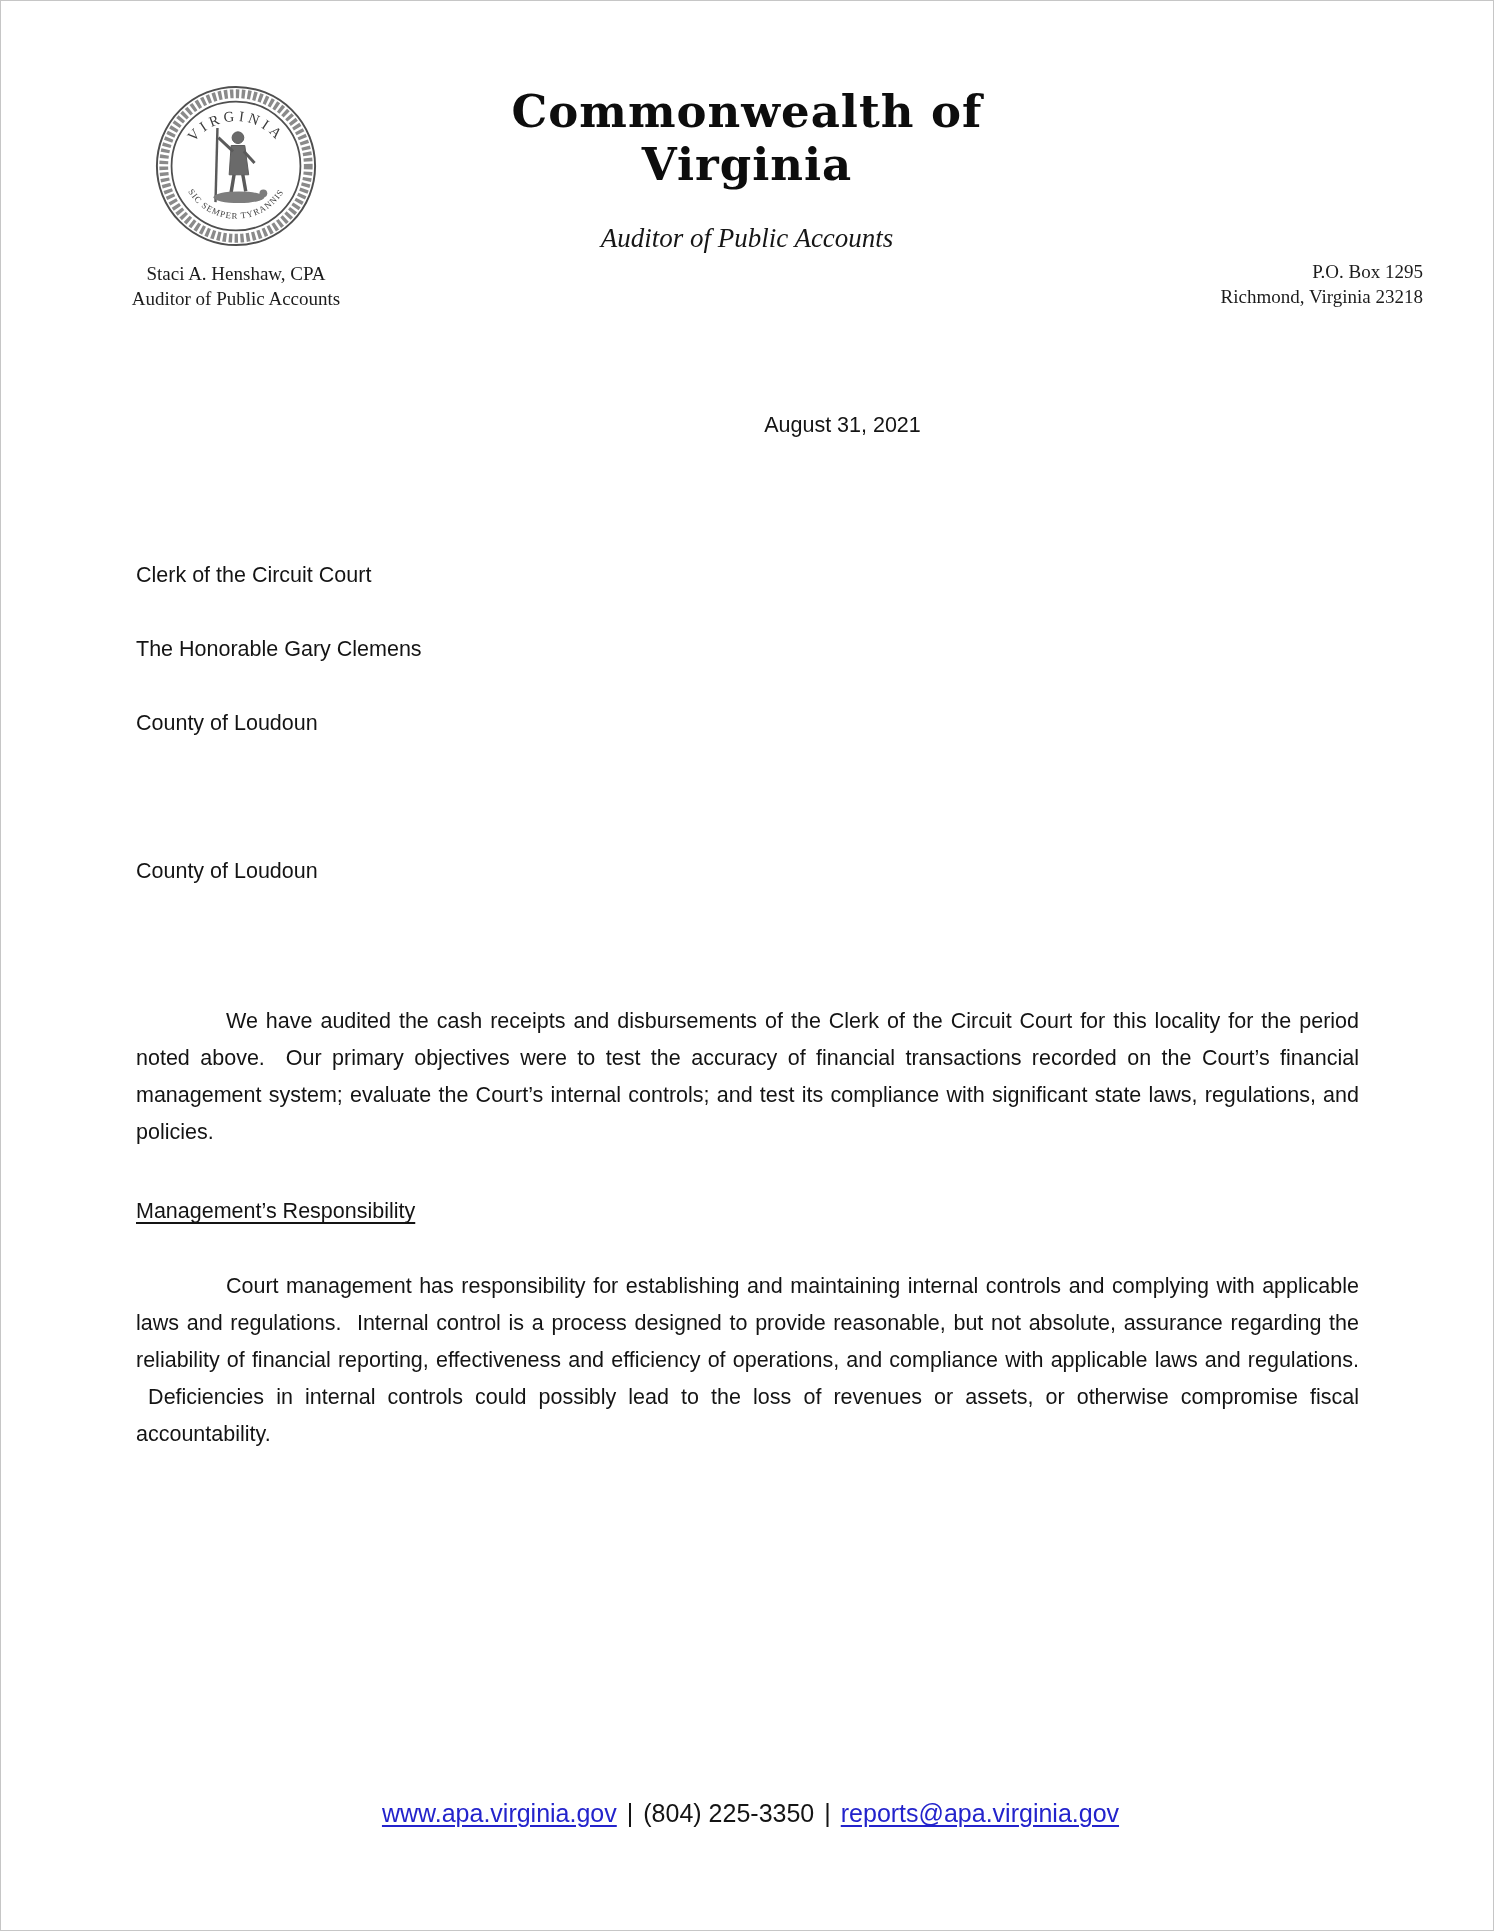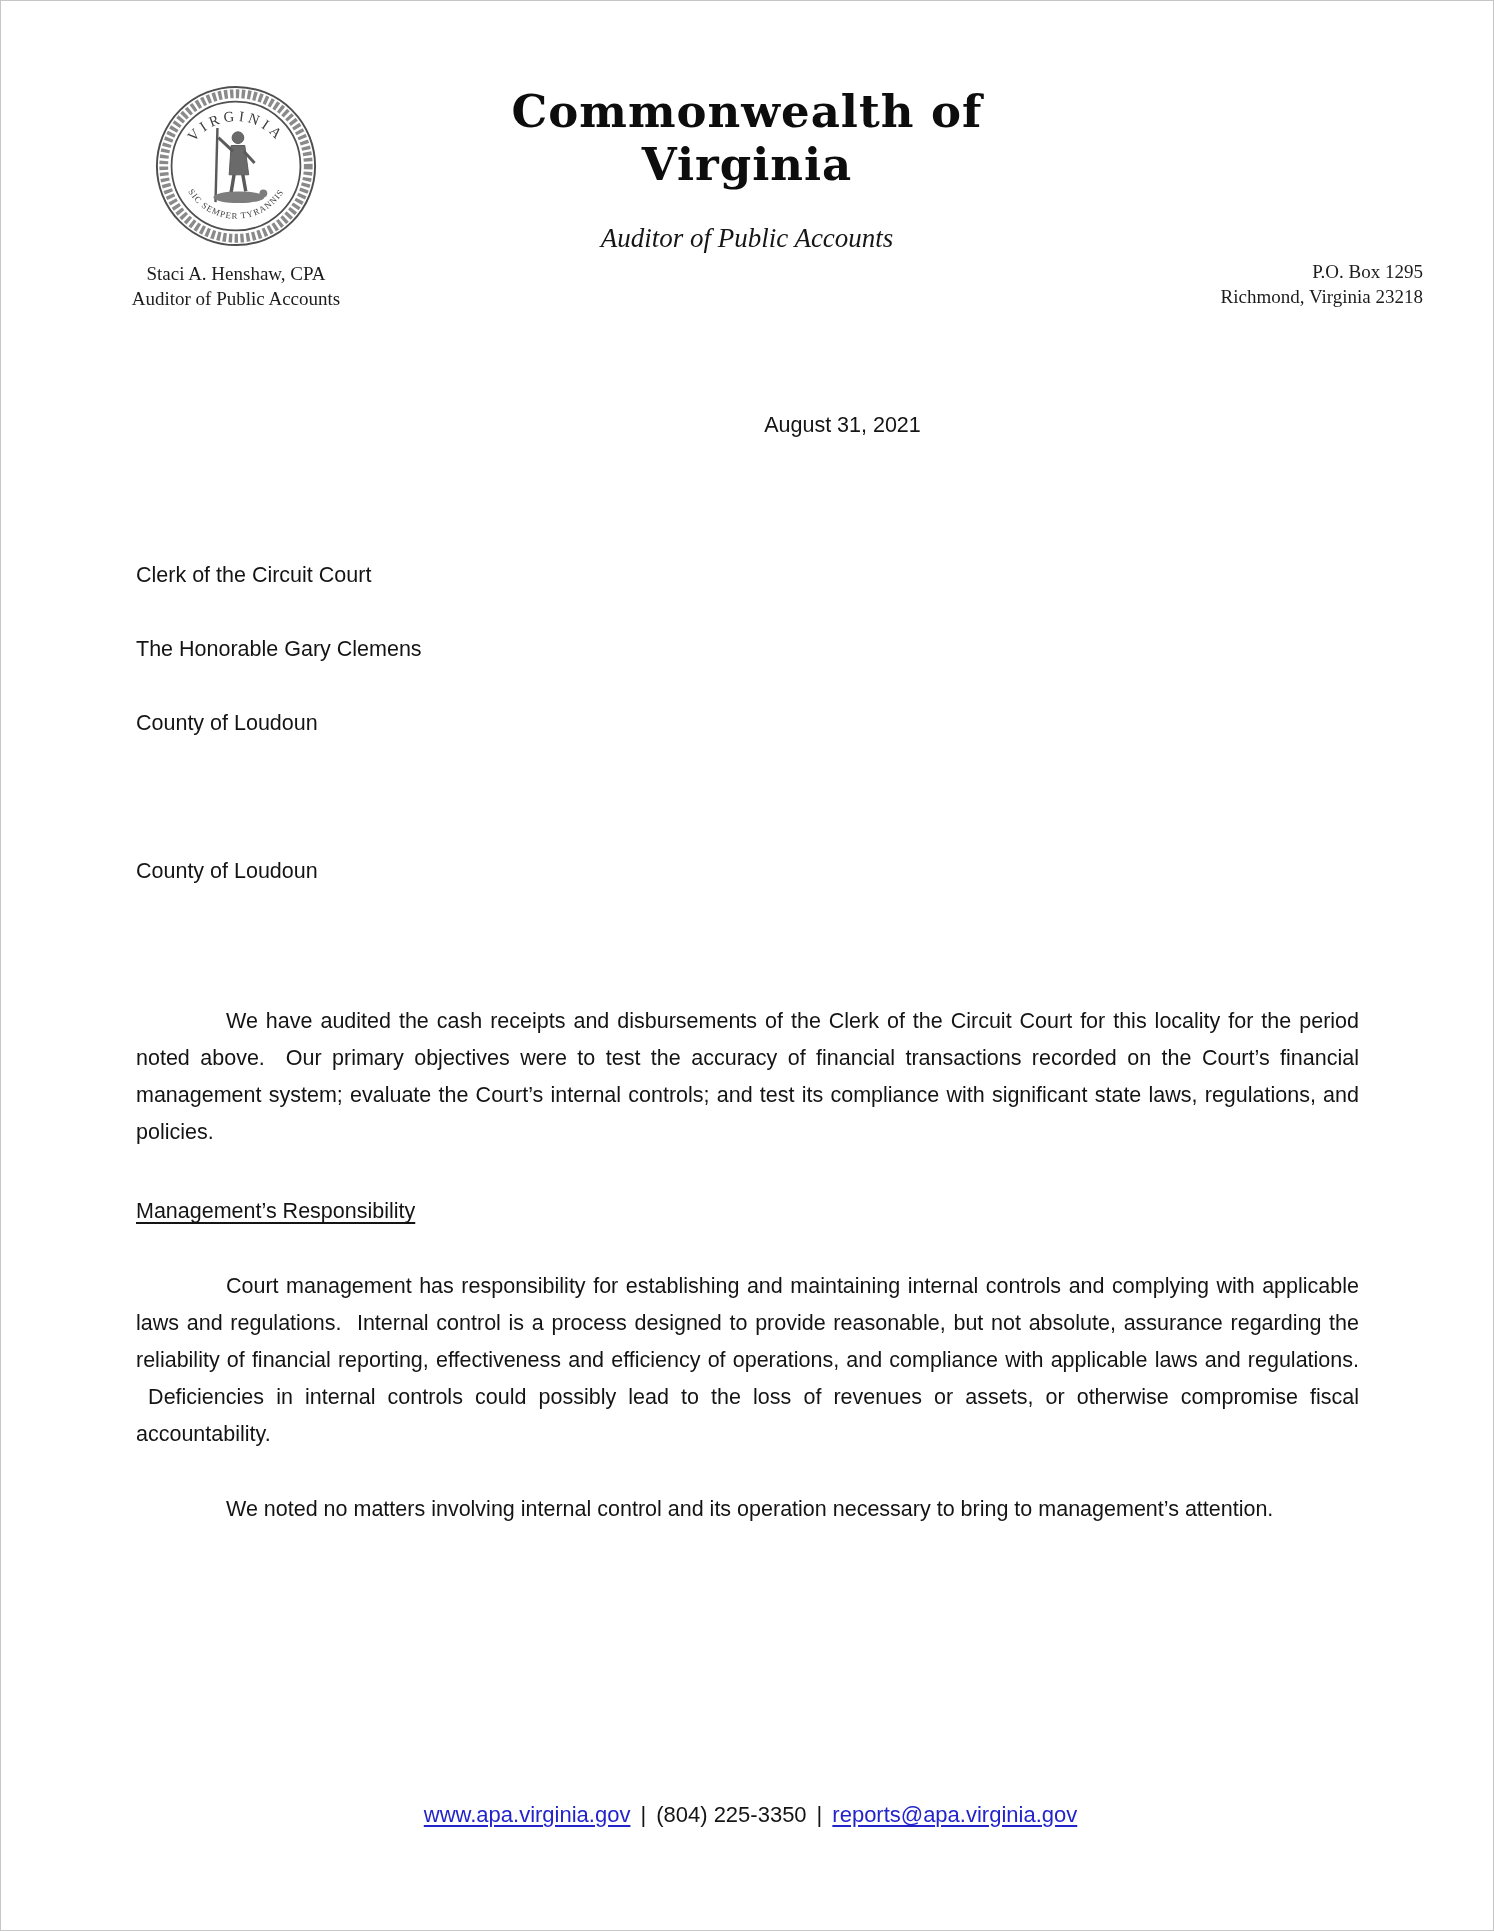--- a/index.html
+++ b/index.html
@@ -83,21 +83,21 @@
     margin-top:42px;
     text-decoration:underline;
     text-underline-offset:4px;
   }
   
   .footer{
     position:absolute;
     left:7px;right:0;
     bottom:102px;
     text-align:center;
-    font-size:22px;
+    font-size:25px;
   }
   .footer a{
     color:#2323cc;
     text-decoration:underline;
     text-underline-offset:3px;
     cursor:pointer;
   }
   .footer .sep{color:#141414;padding:0 10px;}
   
   .seal-stroke{stroke:#4f4f4f;fill:none;}
@@ -170,21 +170,20 @@
       <div>County of Loudoun</div>
     </div>
 
 
     <p class="para">We have audited the cash receipts and disbursements of the Clerk of the Circuit Court for this locality for the period noted above. &nbsp;Our primary objectives were to test the accuracy of financial transactions recorded on the Court’s financial management system; evaluate the Court’s internal controls; and test its compliance with significant state laws, regulations, and policies.</p>
 
     <div class="section-heading">Management’s Responsibility</div>
 
     <p class="para tight">Court management has responsibility for establishing and maintaining internal controls and complying with applicable laws and regulations. &nbsp;Internal control is a process designed to provide reasonable, but not absolute, assurance regarding the reliability of financial reporting, effectiveness and efficiency of operations, and compliance with applicable laws and regulations. &nbsp;Deficiencies in internal controls could possibly lead to the loss of revenues or assets, or otherwise compromise fiscal accountability.</p>
 
-    <p class="para tight">We noted no matters involving internal control and its operation necessary to bring to management’s attention.</p>
 
   </div>
 
   <div class="footer">
     <a>www.apa.virginia.gov</a><span class="sep">|</span><span>(804) 225-3350</span><span class="sep">|</span><a>reports@apa.virginia.gov</a>
   </div>
 
 </div>
 
 </body></html>

